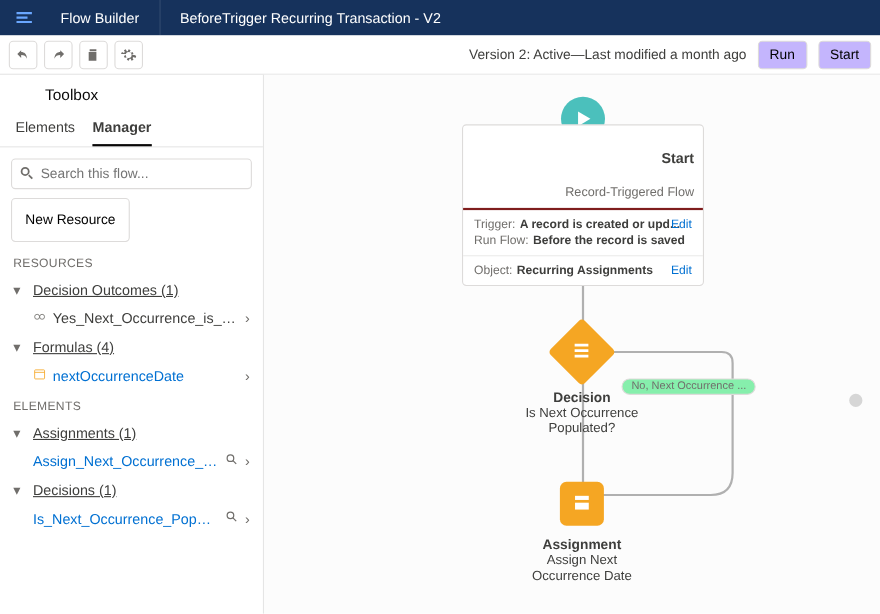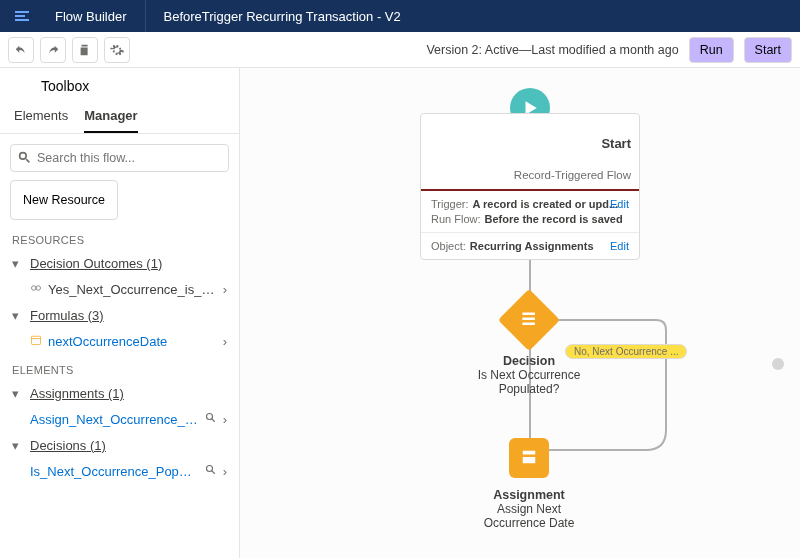--- a/index.html
+++ b/index.html
@@ -66,21 +66,21 @@
   .diamond-wrap { left: 267px; top: 230px; }
   .diamond-inner { transform: rotate(-45deg); color: #fff; }
   .node-label { text-align: center; width: 120px; }
   .node-label .nt { font-weight: 700; font-size: 12.5px; margin-top: 6px; }
   .node-label .ns { font-size: 12px; color: #3e3e3c; }
 
   .assign-rect { width: 40px; height: 40px; background: #f5a623; border-radius: 6px; display: flex; align-items: center; justify-content: center; }
   .assign-wrap { left: 269px; top: 370px; }
 
   .minidot { width: 12px; height: 12px; background: #d6d6d6; border-radius: 50%; right: 16px; top: 290px; }
-  .path-label { font-size: 10px; background: #fde047; border: 1px solid #dddbda; border-radius: 10px; padding: 1px 8px; color: #706e6b; white-space: nowrap; }
+  .path-label { font-size: 10px; background: #86efac; border: 1px solid #dddbda; border-radius: 10px; padding: 1px 8px; color: #706e6b; white-space: nowrap; }
   .pl1 { left: 325px; top: 276px; }
 
   svg.connector { position: absolute; overflow: visible; pointer-events: none; }
 </style>
 </head>
 <body>
 
 <div class="topbar">
   <div class="logo">
     <span class="builder-icon">
@@ -161,21 +161,21 @@
             </svg>
         </span>
         <span class="label">Yes_Next_Occurrence_is_populated</span>
         <span class="row-icons">
             <span>›</span>
           </span>
       </div>
 
       <div class="tree-row">
         <span class="chev">▾</span>
-        <span class="label">Formulas (3)</span>
+        <span class="label">Formulas (4)</span>
       </div>
       <div class="tree-child">
         <span style="color:#f5a623">
           <svg width="12" height="12" viewBox="0 0 16 16">
               <rect x="2" y="3" width="12" height="11" rx="1" fill="none" stroke="currentColor"></rect>
               <line x1="2" y1="6" x2="14" y2="6" stroke="currentColor"></line>
             </svg>
         </span>
         <span class="label link-blue">nextOccurrenceDate</span>
         <span class="row-icons">

